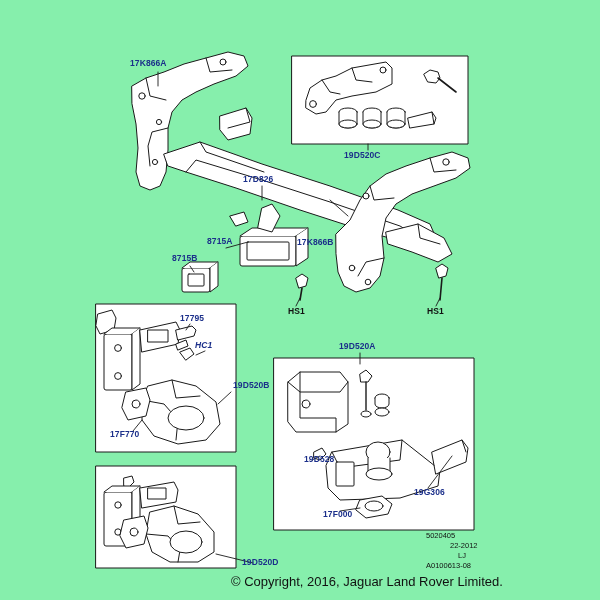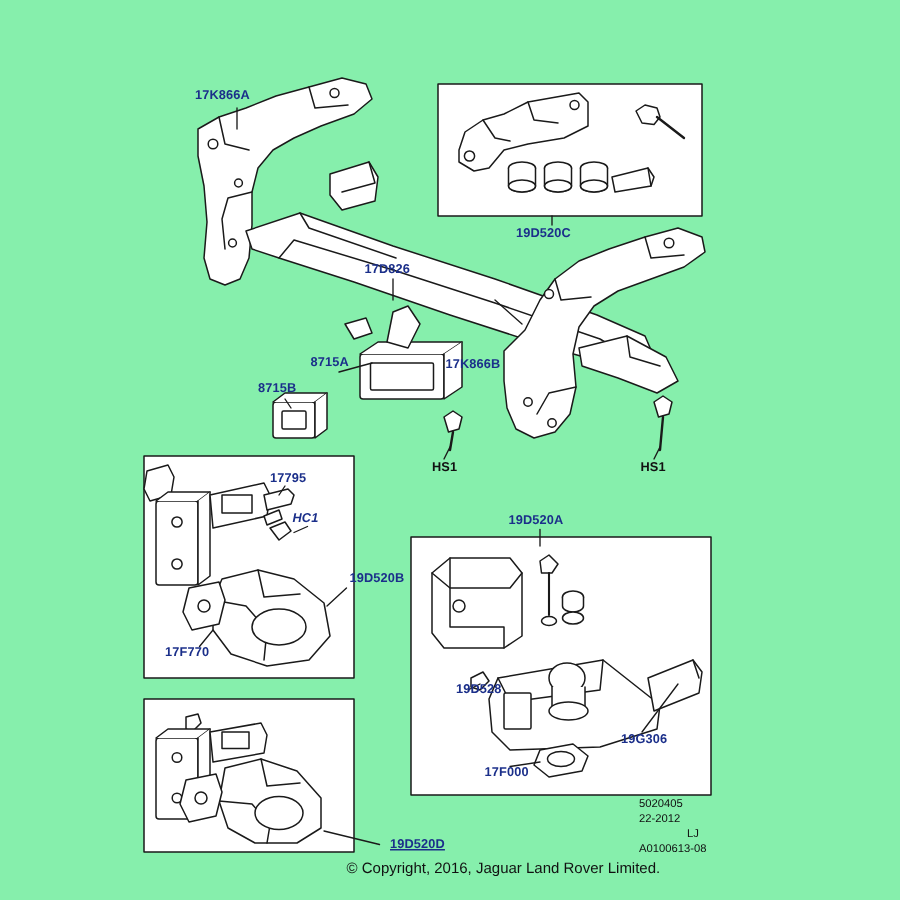--- a/index.html
+++ b/index.html
@@ -42,21 +42,21 @@
     position: absolute;
     font-family: "Liberation Sans", sans-serif;
     font-size: 7.5px;
     color: #111111;
     white-space: nowrap;
     line-height: 9.5px;
   }
   .copyright {
     position: absolute;
     font-family: "Liberation Sans", sans-serif;
-    font-size: 10px;
+    font-size: 13px;
     color: #111111;
     white-space: nowrap;
   }
 </style>
 </head>
 <body>
 
 <div id="diagram-root">
 
   <svg id="art" viewBox="0 0 600 600">
@@ -252,22 +252,22 @@
   <div class="lbl dark" style="left:288px; top:306px;">HS1</div>
   <div class="lbl dark" style="left:427px; top:306px;">HS1</div>
   <div class="lbl" style="left:180px; top:313px;">17795</div>
   <div class="lbl" style="left:195px; top:340px;font-style:italic;">HC1</div>
   <div class="lbl" style="left:339px; top:341px;">19D520A</div>
   <div class="lbl" style="left:233px; top:380px;">19D520B</div>
   <div class="lbl" style="left:110px; top:429px;">17F770</div>
   <div class="lbl" style="left:286px; top:454px;margin-left:18px;">19D528</div>
   <div class="lbl" style="left:414px; top:487px;">19G306</div>
   <div class="lbl" style="left:323px; top:509px;">17F000</div>
-  <div class="lbl" style="left:260px; top:557px;text-decoration:underline;">19D520D</div>
+  <div class="lbl" style="left:242px; top:557px;">19D520D</div>
 
   <div class="meta" style="left:426px; top:531px;">5020405</div>
-  <div class="meta" style="left:426px; top:541px;text-align:center;">22-2012</div>
+  <div class="meta" style="left:450px; top:541px;text-align:center;">22-2012</div>
   <div class="meta" style="left:426px; top:551px;padding-left:32px;">LJ</div>
   <div class="meta" style="left:426px; top:561px;">A0100613-08</div>
 
   <div class="copyright" style="left:231px; top:574px;">© Copyright, 2016, Jaguar Land Rover Limited.</div>
 
 </div>
 
 </body></html>

